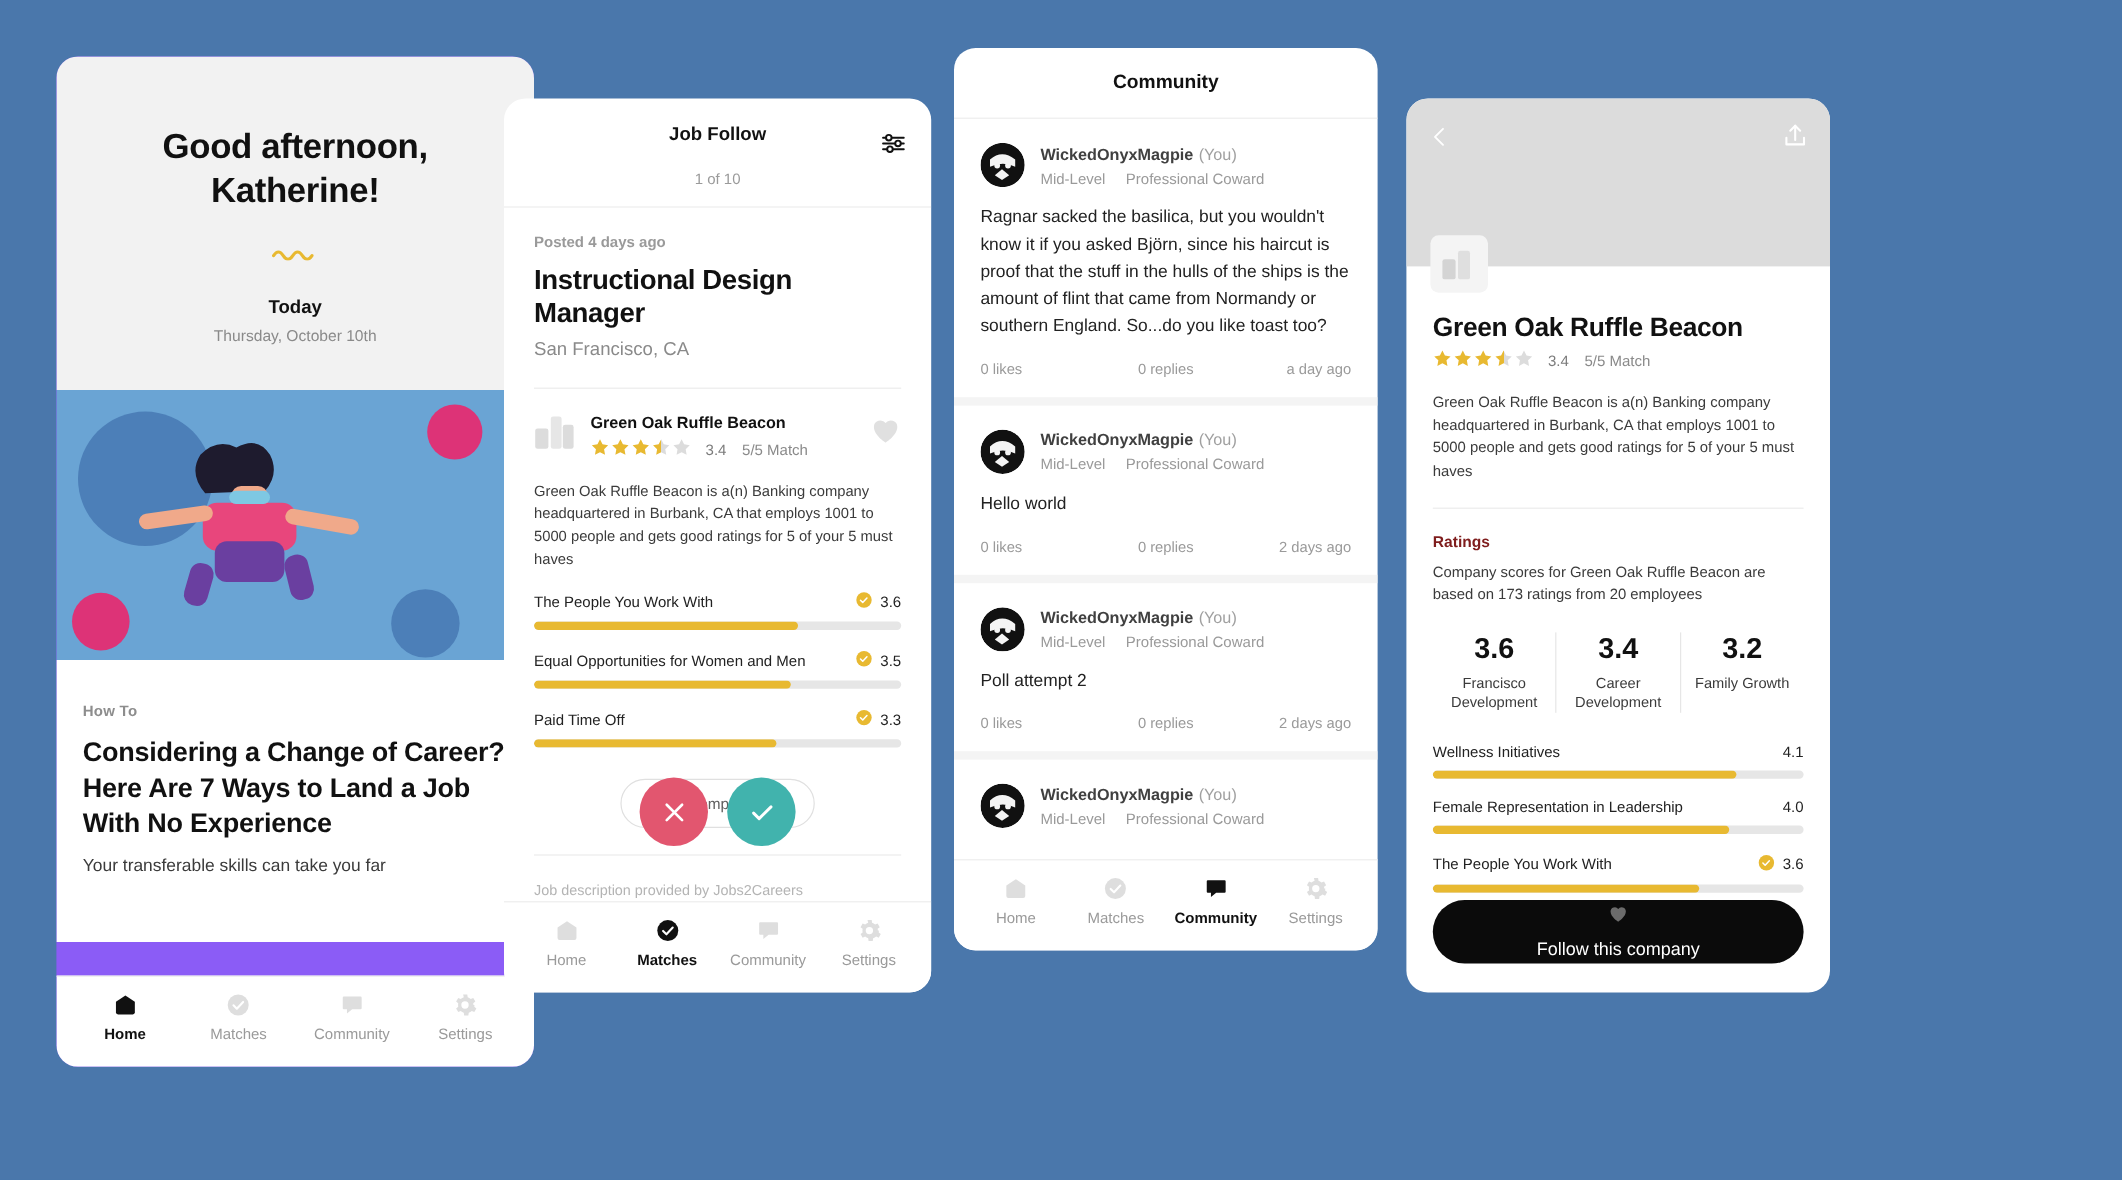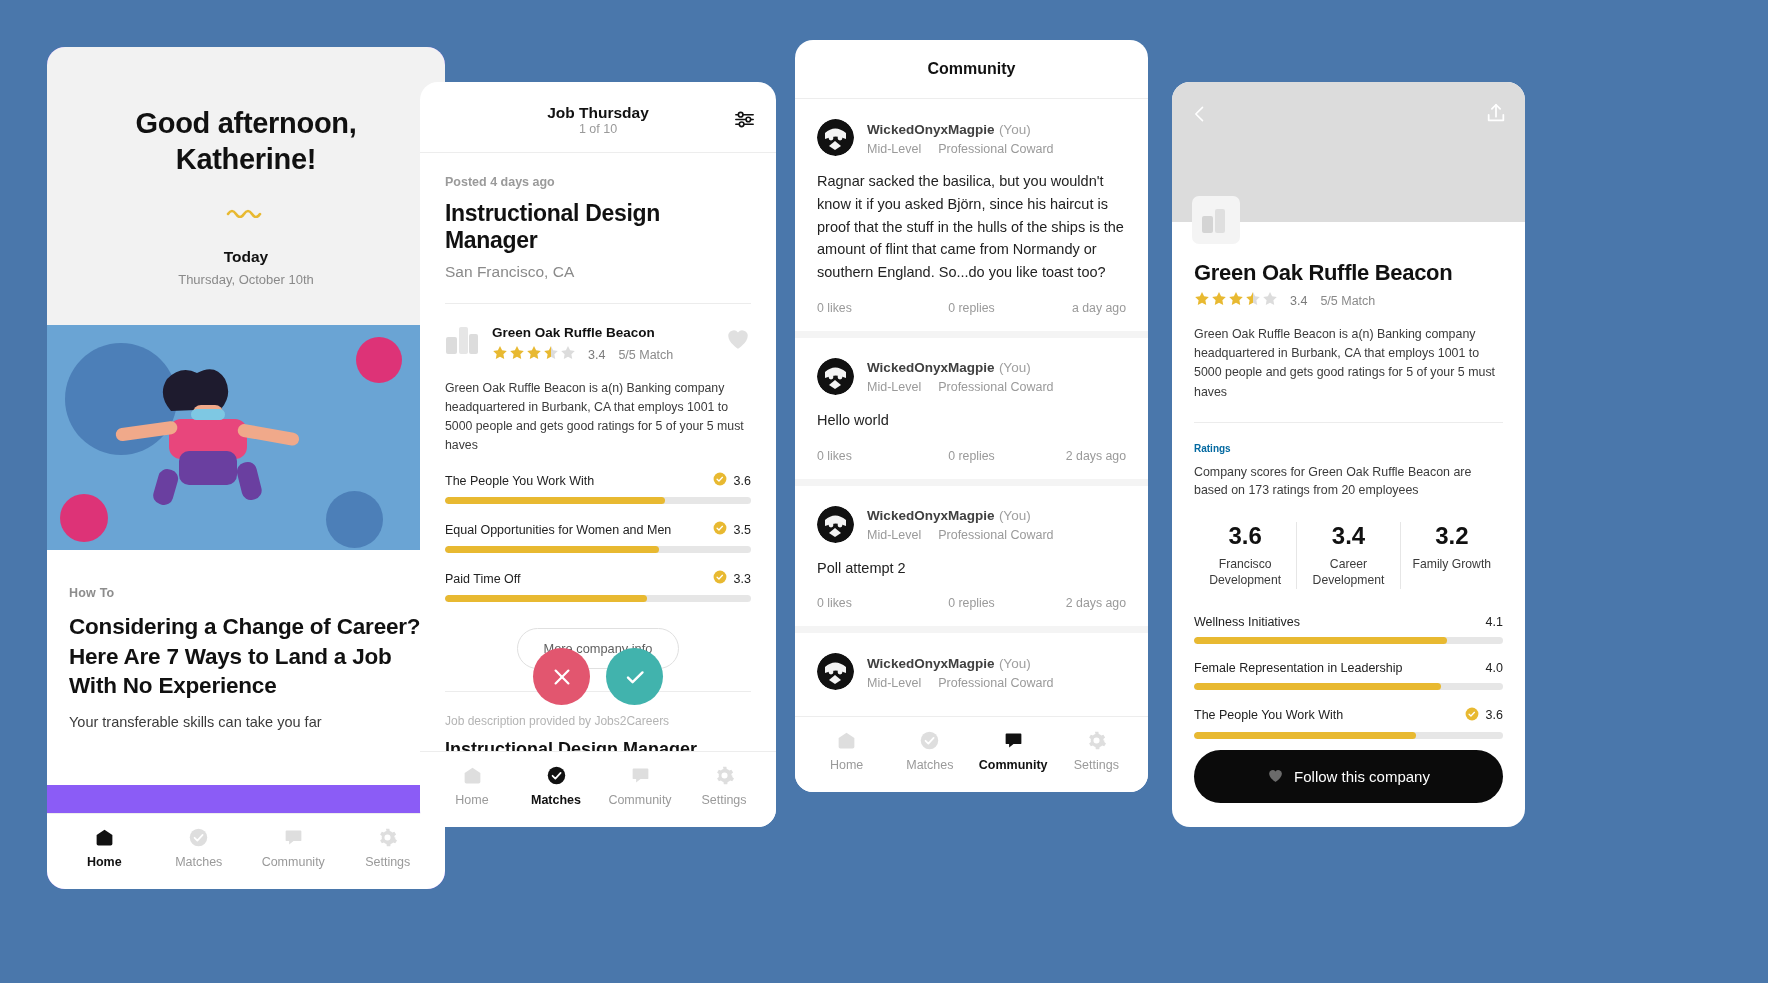--- a/index.html
+++ b/index.html
@@ -46,21 +46,21 @@
     padding: 13px 10px 20px 10px;
   }
   .nav-item { flex: 1; display: flex; flex-direction: column; align-items: center; gap: 7px; }
   .nav-label { font-size: 12.5px; color: #9a9a9a; }
   .nav-item.active .nav-label { color: #111; font-weight: bold; }
 
   
   #phone2 { left: 420px; top: 82px; width: 356px; height: 745px; }
   .p2-header { padding: 22px 0 16px 0; border-bottom: 1px solid #ededed; position: relative; text-align: center; }
   .p2-header .ht { font-size: 15.5px; font-weight: bold; color: #111; }
-  .p2-header .hs { font-size: 12.5px; color: #9a9a9a; margin-top: 0; }
+  .p2-header .hs { font-size: 12.5px; color: #9a9a9a; margin-top: 20px; }
   .filter-icon { position: absolute; right: 20px; top: 26px; }
   .p2-body { padding: 22px 25px 0 25px; }
   .posted { font-size: 12.5px; font-weight: bold; color: #9a9a9a; }
   .jobtitle { font-size: 23px; font-weight: bold; color: #111; margin-top: 11px; letter-spacing:-0.3px;}
   .joblocation { font-size: 15.5px; color: #8a8a8a; margin-top: 9px; }
   .hr { border-top: 1px solid #ececec; margin: 22px 0 0 0; }
 
   .company-row { display: flex; align-items: flex-start; gap: 13px; padding: 21px 0 0 0; position: relative; }
   .co-name { font-size: 13.5px; font-weight: bold; color: #111; }
   .co-stars { display: flex; align-items: center; gap: 8px; margin-top: 5px; }
@@ -107,32 +107,33 @@
 
   
   #phone4 { left: 1172px; top: 82px; width: 353px; height: 745px; }
   .p4-hero { height: 140px; background: #dcdcdc; position: relative; }
   .p4-back { position: absolute; left: 18px; top: 22px; }
   .p4-share { position: absolute; right: 18px; top: 20px; }
   .p4-logo { position: absolute; left: 20px; bottom: -22px; width: 48px; height: 48px; background: #f4f4f4; border-radius: 7px; display:flex;align-items:center;justify-content:center;}
   .p4-body { padding: 38px 22px 0 22px; }
   .p4-co-name { font-size: 22px; font-weight: bold; color: #111; letter-spacing: -0.3px;}
   .p4-desc { font-size: 12.4px; color: #3b3b3b; line-height: 1.55; margin-top: 15px; }
-  .p4-section-title { font-size: 10px; font-weight: bold; color: #0369a1; }
+  .p4-section-title { font-size: 13px; font-weight: bold; color: #7f1d1d; }
   .p4-section-sub { font-size: 12.4px; color: #3b3b3b; line-height: 1.5; margin-top: 9px; }
   .score-row { display: flex; margin-top: 22px; }
   .score-cell { flex: 1; text-align: center; border-right: 1px solid #e6e6e6; padding: 0 4px; }
   .score-cell:last-child { border-right: none; }
   .score-num { font-size: 24px; font-weight: bold; color: #111; }
   .score-lbl { font-size: 12.2px; color: #3b3b3b; margin-top: 7px; line-height: 1.3; }
   .follow-btn {
     position: absolute; left: 22px; right: 22px; bottom: 24px; height: 53px;
     background: #0b0b0b; border: none; border-radius: 27px; color: #fff;
     font-size: 15px; display: flex; align-items: center; justify-content: center; gap: 10px;
     font-family: "Liberation Sans", sans-serif;
+    flex-direction: column;
   }
 </style>
 </head>
 <body>
 
 <div class="stage">
 
   <div class="phone" id="phone1">
     <div class="p1-greet">
       <h1>
@@ -198,21 +199,21 @@
         <svg width="21" height="21" viewBox="0 0 24 24">
             <path d="M12 8.5a3.5 3.5 0 1 0 0 7 3.5 3.5 0 0 0 0-7zm9 3.5c0 .6-.05 1.2-.15 1.7l2 1.6-2 3.4-2.4-1a7.6 7.6 0 0 1-2.9 1.7l-.35 2.6h-4l-.35-2.6a7.6 7.6 0 0 1-2.9-1.7l-2.4 1-2-3.4 2-1.6a8.6 8.6 0 0 1 0-3.4l-2-1.6 2-3.4 2.4 1a7.6 7.6 0 0 1 2.9-1.7L10.2 2h4l.35 2.6a7.6 7.6 0 0 1 2.9 1.7l2.4-1 2 3.4-2 1.6c.1.5.15 1.1.15 1.7z" fill="#dedede"></path>
           </svg>
         <span class="nav-label">Settings</span>
       </div>
     </div>
   </div>
 
   <div class="phone" id="phone2">
     <div class="p2-header">
-      <div class="ht">Job Thursday</div>
+      <div class="ht">Job Follow</div>
       <div class="hs">1 of 10</div>
       <div class="filter-icon">
         <svg width="23" height="23" viewBox="0 0 24 24">
             <g stroke="#111" stroke-width="1.7" stroke-linecap="round">
               <line x1="3" y1="7" x2="21" y2="7"></line>
               <line x1="3" y1="12" x2="21" y2="12"></line>
               <line x1="3" y1="17" x2="21" y2="17"></line>
             </g>
             <circle cx="8" cy="7" r="2.4" fill="#fff" stroke="#111" stroke-width="1.7"></circle>
             <circle cx="16" cy="12" r="2.4" fill="#fff" stroke="#111" stroke-width="1.7"></circle>

